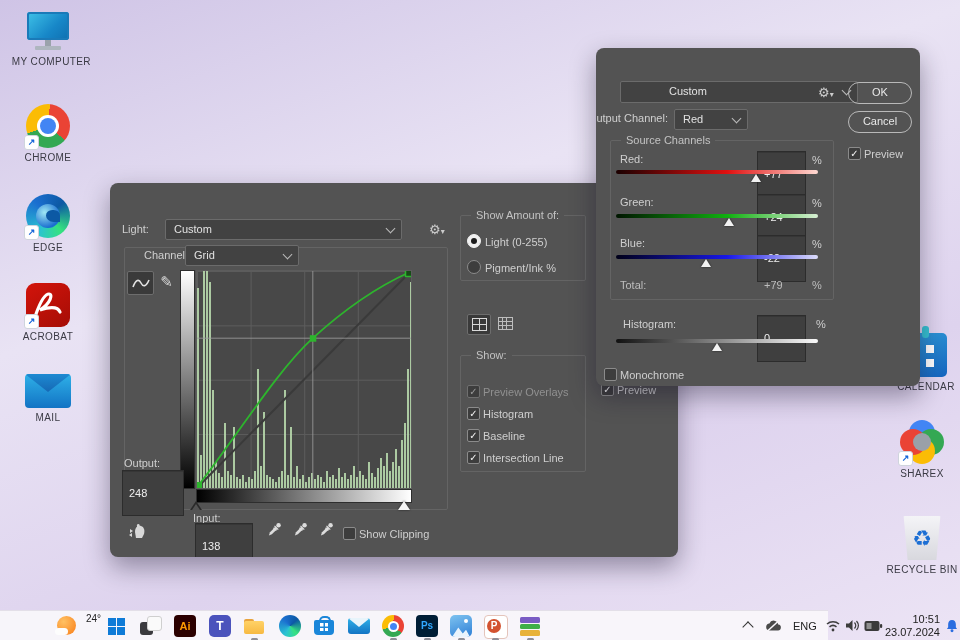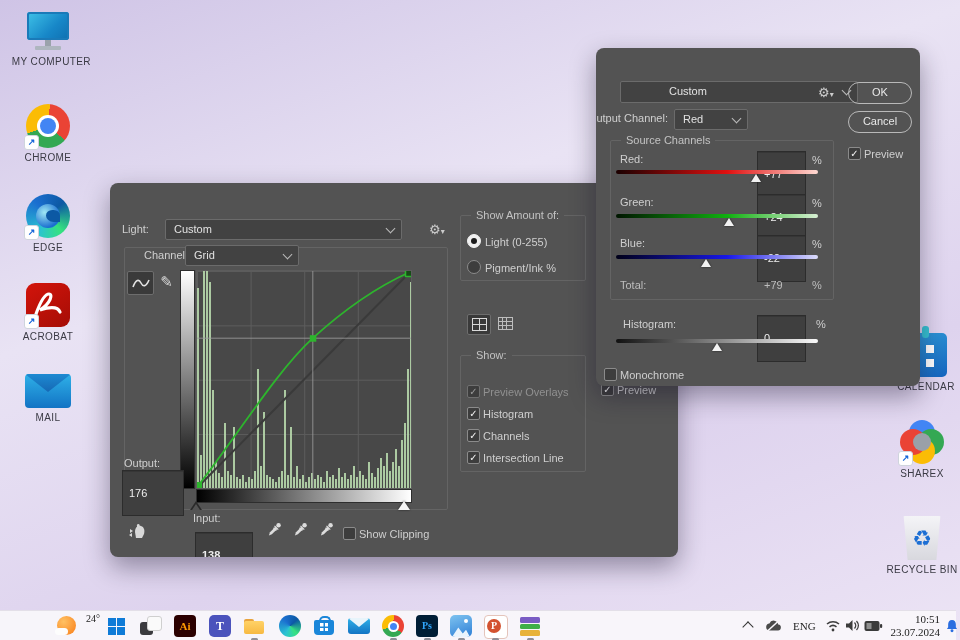--- a/index.html
+++ b/index.html
@@ -108,22 +108,22 @@
   .gridbtn{position:absolute;width:22px;height:19px;border-radius:2px;display:flex;align-items:center;justify-content:center;}
   .gridbtn.active{background:#3a3a3a;border:1px solid #6d6d6d;}
   .g4{width:13px;height:11px;border:1px solid #d9d9d9;
     background:linear-gradient(#d9d9d9,#d9d9d9) 50% 0/1px 100% no-repeat,linear-gradient(#d9d9d9,#d9d9d9) 0 50%/100% 1px no-repeat;}
   .g9{width:13px;height:11px;border:1px solid #bdbdbd;
     background:linear-gradient(#bdbdbd,#bdbdbd) 33% 0/1px 100% no-repeat,linear-gradient(#bdbdbd,#bdbdbd) 66% 0/1px 100% no-repeat,
     linear-gradient(#bdbdbd,#bdbdbd) 0 33%/100% 1px no-repeat,linear-gradient(#bdbdbd,#bdbdbd) 0 66%/100% 1px no-repeat;}
   .dropper{width:15px;height:17px;}
 
   
-  #taskbar{left:0;top:610px;width:956px;height:30px;background:rgba(248,246,250,.97);
-    border-top:1px solid #e3dfe8;z-index:50;font-family:Liberation Serif, serif;}
+  #taskbar{left:0;top:610px;width:828px;height:30px;background:rgba(248,246,250,.97);
+    border-top:1px solid #e3dfe8;z-index:50;}
   .tb-ic{position:absolute;top:4px;width:22px;height:22px;}
   .run{position:absolute;top:27px;width:7px;height:2.5px;border-radius:2px;background:#8f8f98;}
   .win4{position:absolute;left:3px;top:3px;width:7.5px;height:7.5px;background:#0f7bd7;
     box-shadow:9px 0 #0f7bd7,0 9px #0f7bd7,9px 9px #0f7bd7;}
   .ic-widgets .b{position:absolute;left:1px;top:7px;width:13px;height:13px;background:#3a3a3e;border-radius:3px;}
   .ic-widgets .f{position:absolute;left:8px;top:1px;width:13px;height:13px;background:#fafafa;border:1px solid #cfcfcf;border-radius:3px;}
   .ic-ai{background:#2b0000;border-radius:4px;color:#ff9a00;font-weight:bold;font-size:11px;text-align:center;line-height:22px;}
   .ic-teams{background:#4b53bc;border-radius:5px;color:#fff;font-weight:bold;font-size:12px;text-align:center;line-height:22px;}
   .ic-folder .back{position:absolute;left:1px;top:4px;width:10px;height:5px;background:#e8a33d;border-radius:2px 2px 0 0;}
   .ic-folder .front{position:absolute;left:1px;top:6px;width:20px;height:13px;background:linear-gradient(#ffd267,#f7b942);border-radius:2px;}
@@ -318,28 +318,28 @@
         <line x1="0" y1="67.2" x2="214" y2="67.2" stroke="#9b9b9b" stroke-width="1" opacity="0.85"></line>
         <line x1="115.8" y1="0" x2="115.8" y2="217" stroke="#9b9b9b" stroke-width="1" opacity="0.85"></line>
         <path d="M 1 215 C 42 162 80 100 115.8 67.2 C 150 36 184 14 213 1" stroke="#2db52d" stroke-width="1.8" fill="none"></path>
         <rect x="-1" y="211" width="6" height="6" fill="#2db52d"></rect>
         <rect x="112.8" y="64.2" width="6.5" height="6.5" fill="#2db52d"></rect>
         <rect x="208.5" y="-1" width="6.5" height="6.5" fill="#184a18" stroke="#2db52d" stroke-width="1.5"></rect>
       </svg>
     </div>
 
     <span class="lab" style="left:14px;top:274px;">Output:</span>
-    <div class="vbox" style="left:12px;top:287px;width:48px;height:12px;">176</div>
+    <div class="vbox" style="left:12px;top:287px;width:48px;height:12px;">248</div>
 
     <div id="hgrad"></div>
     <span class="tri-hollow" style="left:80px;top:318px;"></span>
     <span class="tri-white" style="left:288px;top:318px;"></span>
 
     <span class="lab" style="left:83px;top:329px;">Input:</span>
-    <div class="vbox" style="left:85px;top:349px;width:44px;height:13px;font-weight:bold;">138</div>
+    <div class="vbox" style="left:85px;top:340px;width:44px;height:13px;">138</div>
 
     <div class="abs" style="left:17px;top:340px;">
       <svg width="22" height="18" viewBox="0 0 22 18">
         <path d="M8 9 C8 4 11 2 14 3 C17 4 18 7 17 11 L15 15 L9 15 Z" fill="#d8d8d8"></path>
         <rect x="10" y="1" width="2.6" height="8" rx="1.3" fill="#d8d8d8"></rect>
         <path d="M3 6 L6 8 L3 10 Z" fill="#d8d8d8"></path>
           <path d="M5 14 L2 12 L5 10" fill="#d8d8d8"></path>
       </svg>
     </div>
 
@@ -378,21 +378,21 @@
       </div>
 
     <div class="grp" style="left:350px;top:172px;width:124px;height:115px;">
       <span class="gt">Show:</span>
     </div>
     <span class="cb dis" style="left:357px;top:202px;">✓</span>
     <span class="lab" style="left:373px;top:203px;color:#909090;">Preview Overlays</span>
     <span class="cb" style="left:357px;top:224px;">✓</span>
     <span class="lab" style="left:373px;top:225px;">Histogram</span>
     <span class="cb" style="left:357px;top:246px;">✓</span>
-    <span class="lab" style="left:373px;top:247px;">Channels</span>
+    <span class="lab" style="left:373px;top:247px;">Baseline</span>
     <span class="cb" style="left:357px;top:268px;">✓</span>
     <span class="lab" style="left:373px;top:269px;">Intersection Line</span>
 
     <span class="cb" style="left:491px;top:200px;">✓</span>
     <span class="lab" style="left:507px;top:201px;">Preview</span>
   </div>
 
   <div class="abs ps" id="mixer" style="left:596px;top:48px;width:324px;height:338px;z-index:30;overflow:hidden;">
 
     <div class="dd" style="left:24px;top:33px;width:236px;height:20px;">

